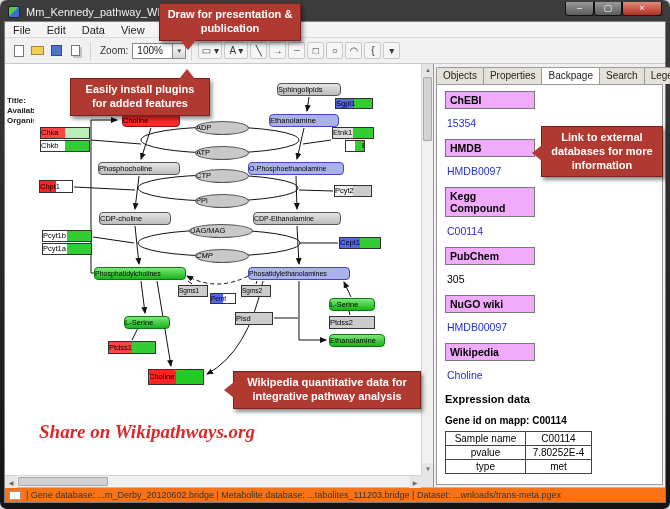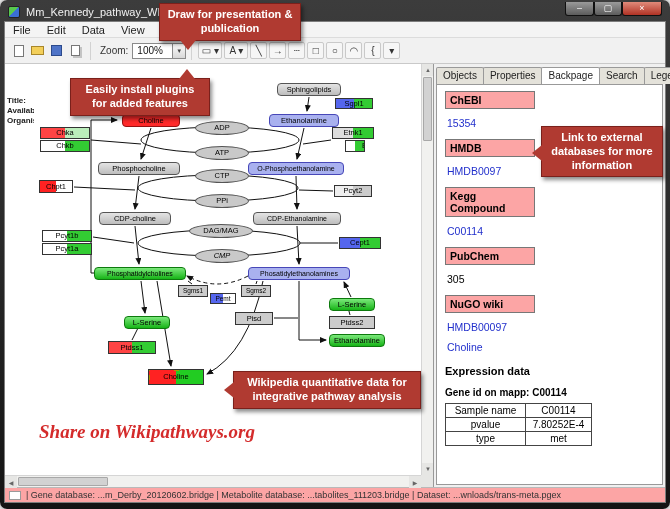--- a/index.html
+++ b/index.html
@@ -46,21 +46,21 @@
              border:1px solid #c9c9c9; border-radius:2px; }
   
   #main { flex:1; display:flex; min-height:0; }
   #canvas-area { flex:1; position:relative; background:#e8e8e8; }
   #canvas { position:absolute; left:0; top:0; right:12px; bottom:12px;
             background:#fff; overflow:hidden; }
   #diagram { position:absolute; left:0; top:3px; width:416px; height:410px; }
   #edges { position:absolute; left:0; top:0; }
   .side-label { position:absolute; left:2px; width:27px; overflow:hidden; white-space:nowrap;
                 font-size:8px; font-weight:bold; color:#222; }
-  .pnode { position:absolute; text-align:center; overflow:hidden; white-space:nowrap;
+  .pnode { position:absolute; overflow:hidden; white-space:nowrap;
            color:#000; z-index:2; }
   .pnode.met   { background:linear-gradient(#e4e4e4,#bdbdbd); border:1px solid #555; border-radius:4px; }
   .pnode.ell   { background:#c9c9c9; border:1px solid #555; border-radius:50%; }
   .pnode.red   { background:#ff2a2a; border:1px solid #991111; border-radius:4px; }
   .pnode.blue  { background:#a9b1ef; border:1px solid #4747b8; border-radius:4px; }
   .pnode.green { background:linear-gradient(#7be87b,#17b417); border:1px solid #0d7a0d; border-radius:4px; }
   .pnode.gene  { border:1px solid #333; }
   .handle { position:absolute; width:5px; height:5px; background:#ffe400;
             border:1px solid #a89a00; z-index:3; }
   #share-text { position:absolute; left:34px; top:357px; z-index:4;
@@ -76,33 +76,33 @@
   .sb-thumb { position:absolute; background:#d2d2d2; border:1px solid #a8a8a8; border-radius:1px; }
   .sb-corner { position:absolute; right:0; bottom:0; width:12px; height:12px; background:#e6e6e4; }
   
   #sidepanel { width:232px; background:#f0f0f0; border-left:1px solid #999; position:relative; }
   #tabs { position:absolute; left:2px; top:3px; height:17px; display:flex; }
   .tab { font-size:10px; color:#222; padding:2px 6px 1px; background:#e4e2da;
          border:1px solid #999; border-bottom:none; margin-right:-1px; border-radius:2px 2px 0 0; }
   .tab.active { background:#fff; position:relative; z-index:2; padding-bottom:3px; }
   #panel-content { position:absolute; left:2px; right:2px; top:20px; bottom:2px;
                    background:#fff; border:1px solid #999; overflow:hidden; padding:4px 8px; }
-  .bp-header { display:block; width:90px; border:1px solid #777; background:#fca5a5;
+  .bp-header { display:block; width:90px; border:1px solid #777; background:#f0abfc;
                font-weight:bold; font-size:10.5px; padding:2px 4px; margin-top:10px; color:#000; }
   .bp-header:first-child { margin-top:2px; }
   .bp-value { margin:8px 0 0 2px; font-size:10.5px; color:#000; }
   .bp-value.link { color:#2230cc; cursor:pointer; }
   #bp-expression { font-weight:bold; font-size:11px; margin-top:12px; color:#000; }
   #bp-mapp { font-weight:bold; font-size:10px; margin-top:10px; color:#000; }
   #bp-table { border-collapse:collapse; margin-top:5px; }
   #bp-table td { border:1px solid #444; font-size:10px; padding:1px 6px; text-align:center;
                  color:#000; height:13px; }
   #bp-table td.c1 { width:80px; } #bp-table td.c2 { width:66px; }
   
-  #statusbar { height:15px; background:#fca5a5; border-top:1px solid #b9b9b9;
+  #statusbar { height:15px; background:#f97316; border-top:1px solid #b9b9b9;
                display:flex; align-items:center; font-size:9px; color:#333;
                padding-left:4px; white-space:nowrap; overflow:hidden; }
   #status-box { width:12px; height:9px; border:1px solid #9a9a9a; background:#fff;
                 margin-right:5px; flex:none; }
   
   .callout { position:absolute; z-index:60; background:#b03a31; border:1px solid #7a201b;
              color:#fff; font-weight:bold; font-size:11px; text-align:center;
              padding:4px 6px; box-shadow:2px 3px 4px rgba(0,0,0,.45); line-height:1.25; }
   .pointer { position:absolute; width:0; height:0; }
   .pt-down { border-left:8px solid transparent; border-right:8px solid transparent;
@@ -288,20 +288,21 @@
               <div class="bp-header">ChEBI</div>
               <div class="bp-value link">15354</div>
               <div class="bp-header">HMDB</div>
               <div class="bp-value link">HMDB0097</div>
               <div class="bp-header">Kegg Compound</div>
               <div class="bp-value link">C00114</div>
               <div class="bp-header">PubChem</div>
               <div class="bp-value">305</div>
               <div class="bp-header">NuGO wiki</div>
               <div class="bp-value link">HMDB00097</div>
+              <div class="bp-header">Wikipedia</div>
               <div class="bp-value link">Choline</div>
             </div>
           <div id="bp-expression">Expression data</div>
           <div id="bp-mapp">Gene id on mapp: C00114</div>
           <table id="bp-table">
               <tbody>
                 <tr>
                   <td class="c1">Sample name</td>
                   <td class="c2">C00114</td>
                 </tr>

